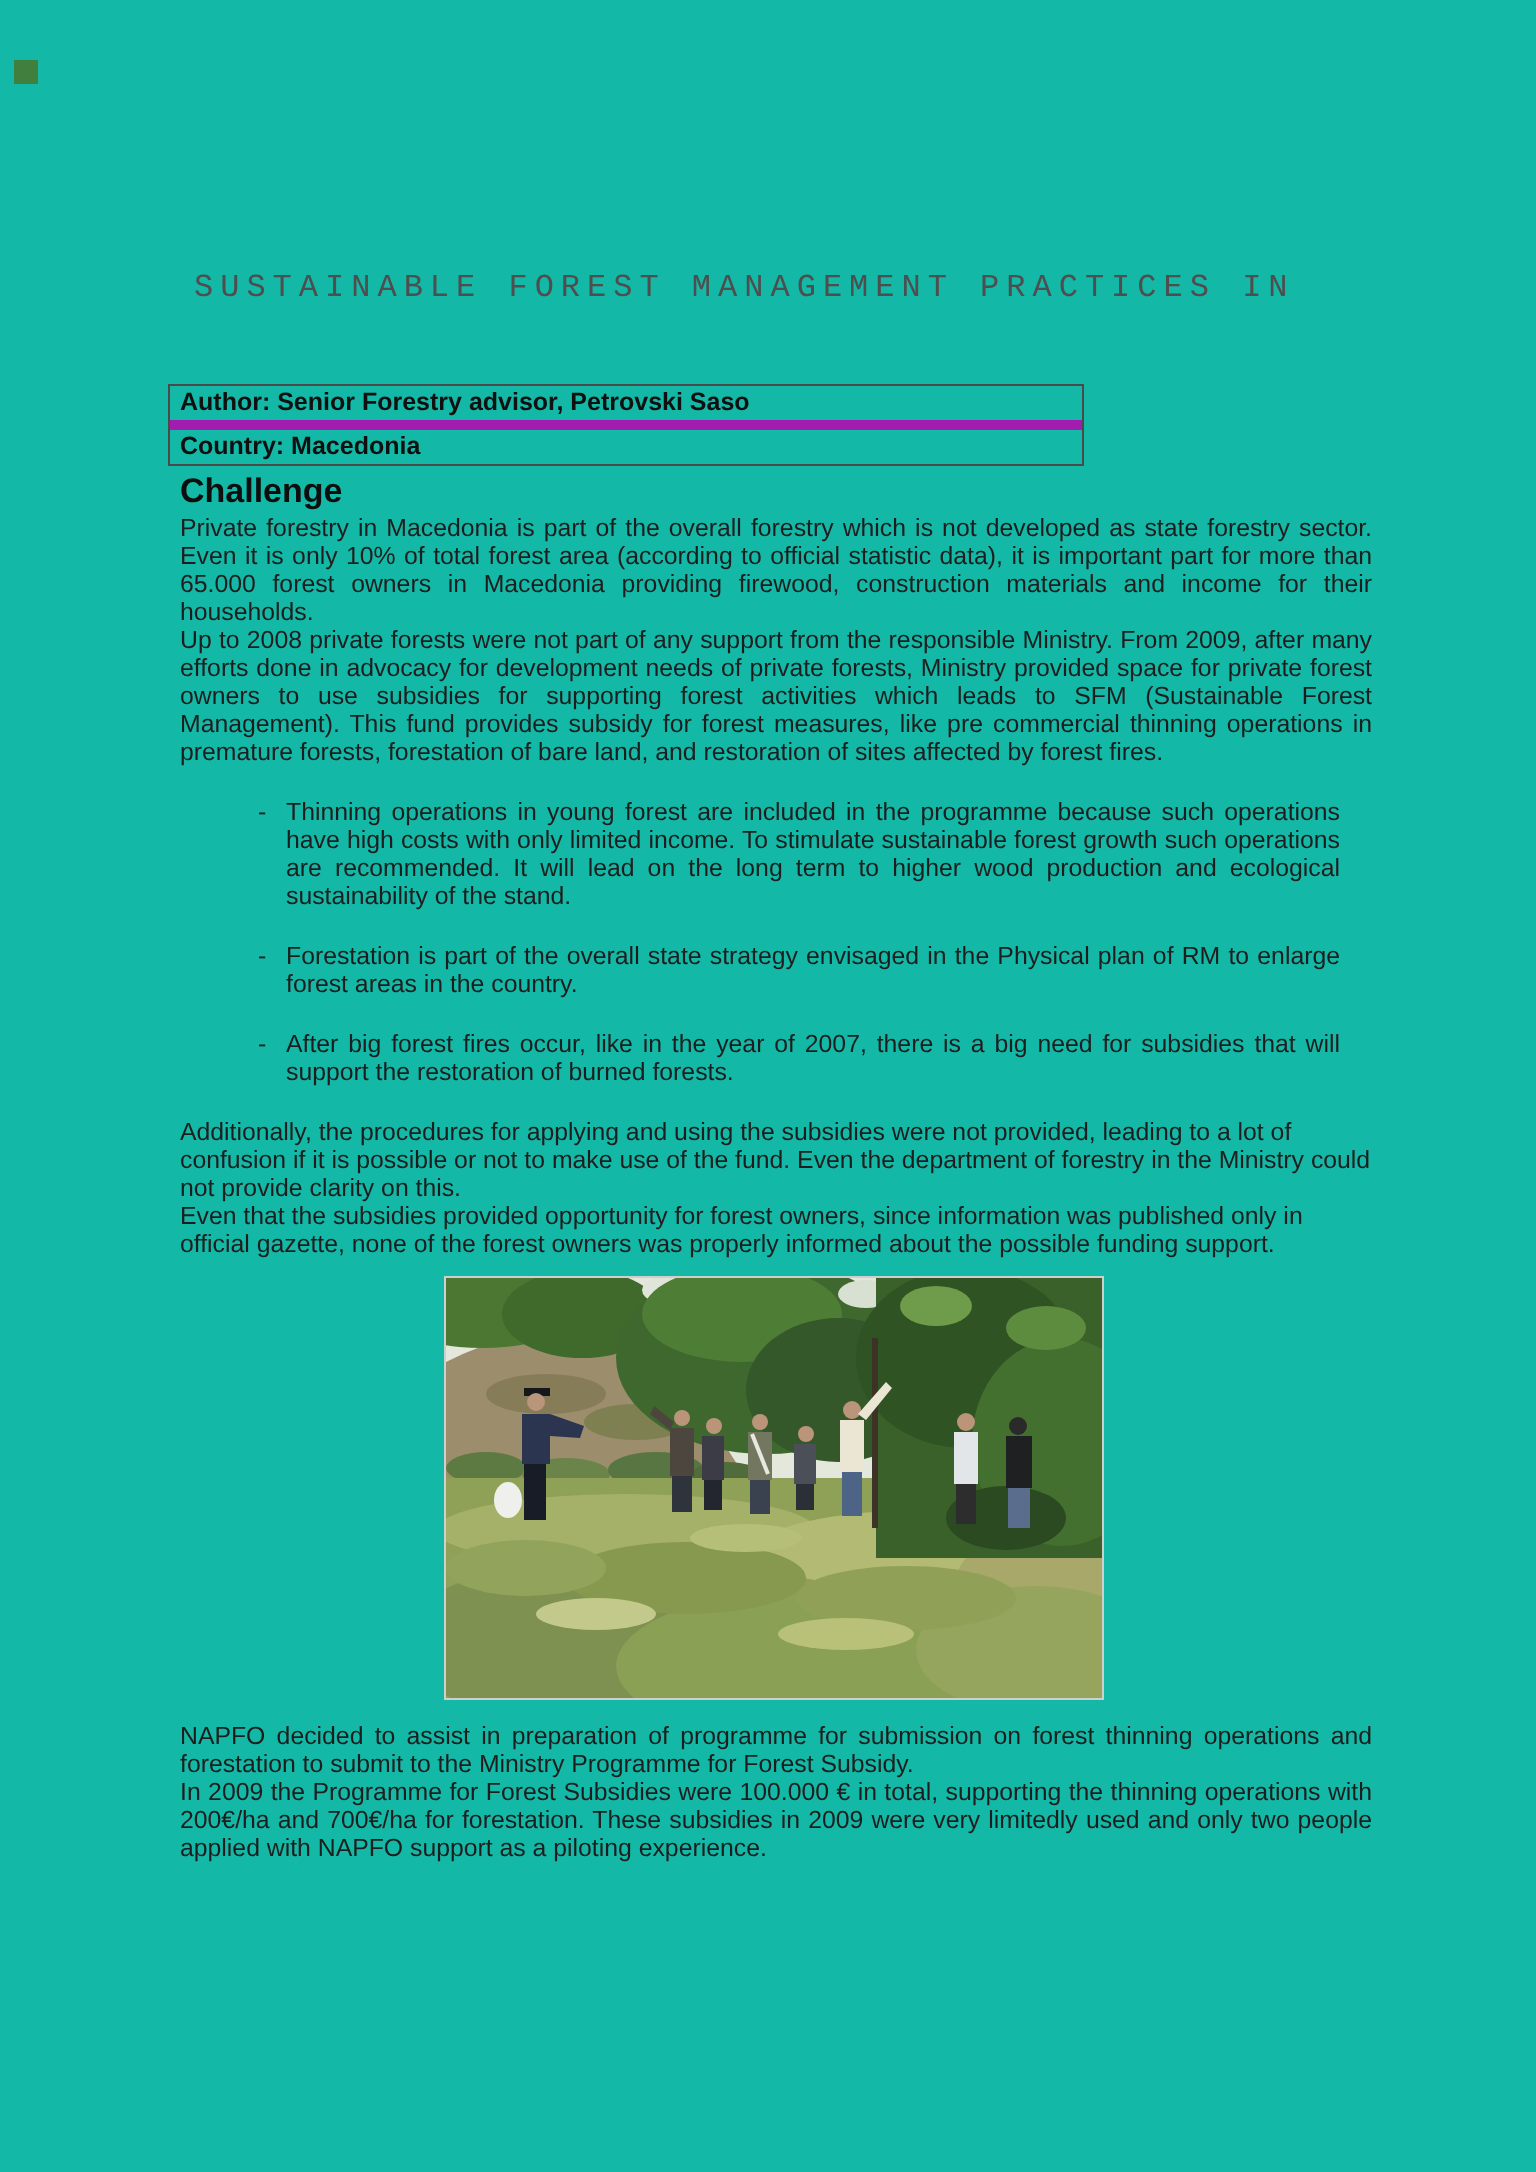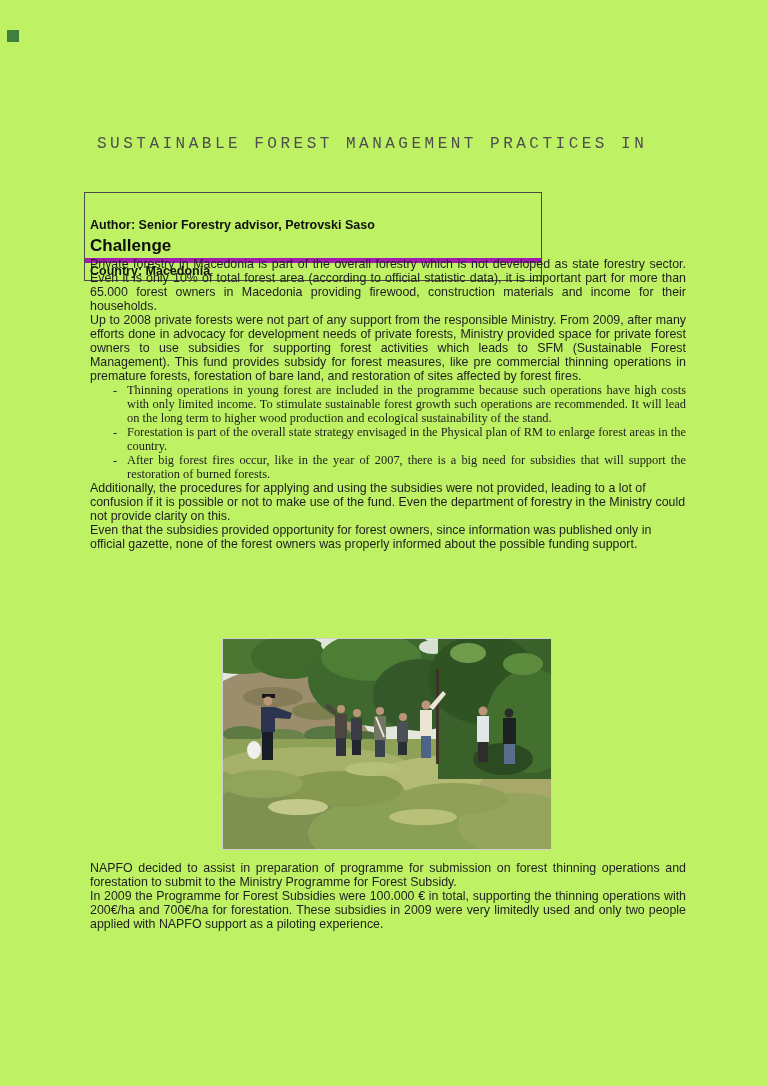--- a/index.html
+++ b/index.html
@@ -1,19 +1,19 @@
 <!DOCTYPE html>
 <html><head>
 <meta charset="utf-8">
 <style>
   html,body{margin:0;padding:0;background:#ffffff;}
   .page{
     position:relative;
     width:768px;height:1086px;
-    background:#bef264;
+    background:#14b8a6;
     font-family:"Liberation Sans", sans-serif;
     color:#1d1d1d;
     overflow:hidden;
   }
   .corner-marker{
     position:absolute;left:7px;top:30px;width:12px;height:12px;
     background:#417f3e;
   }
   .doc-title{
     position:absolute;left:97px;top:131px;width:620px;
@@ -22,36 +22,36 @@
     letter-spacing:3.5px;line-height:26px;
   }
   .doc-title span{display:block;white-space:nowrap;}
   .meta-table{
     position:absolute;left:84px;top:192px;width:456px;
     border:1px solid #4a4a4a;
   }
   .meta-row{
     height:17px;line-height:17px;padding-left:5px;
     font-size:12.5px;font-weight:bold;color:#101010;
-    white-space:nowrap;overflow:hidden;margin-top:24px;
+    white-space:nowrap;overflow:hidden;
   }
   .meta-row + .meta-row{border-top:5px solid #a21caf;}
   .section{
     position:absolute;left:90px;width:596px;
     font-size:12.4px;line-height:14px;color:#1e1e1e;
   }
   .section h2{
     font-size:17px;line-height:16px;margin:0 0 3px 0;
     color:#0e0e0e;font-family:"Liberation Sans",sans-serif;
   }
   .section p{margin:0;text-align:justify;}
   .section p.align-left{text-align:left;}
   .section ul{list-style:none;margin:0;padding:0;}
   .section li{
-    position:relative;padding-left:37px;text-align:justify;margin:0;font-family:Liberation Serif, serif;
+    position:relative;padding-left:37px;text-align:justify;margin:16px;
   }
   .section li::before{
     content:"-";position:absolute;left:23px;top:0;
   }
   .gap-before{margin-top:27px;}
   .challenge{top:238px;}
   .method{top:861px;}
   .photo-frame{
     position:absolute;left:222px;top:638px;width:328px;height:210px;
     border:1px solid #cfcfcf;

